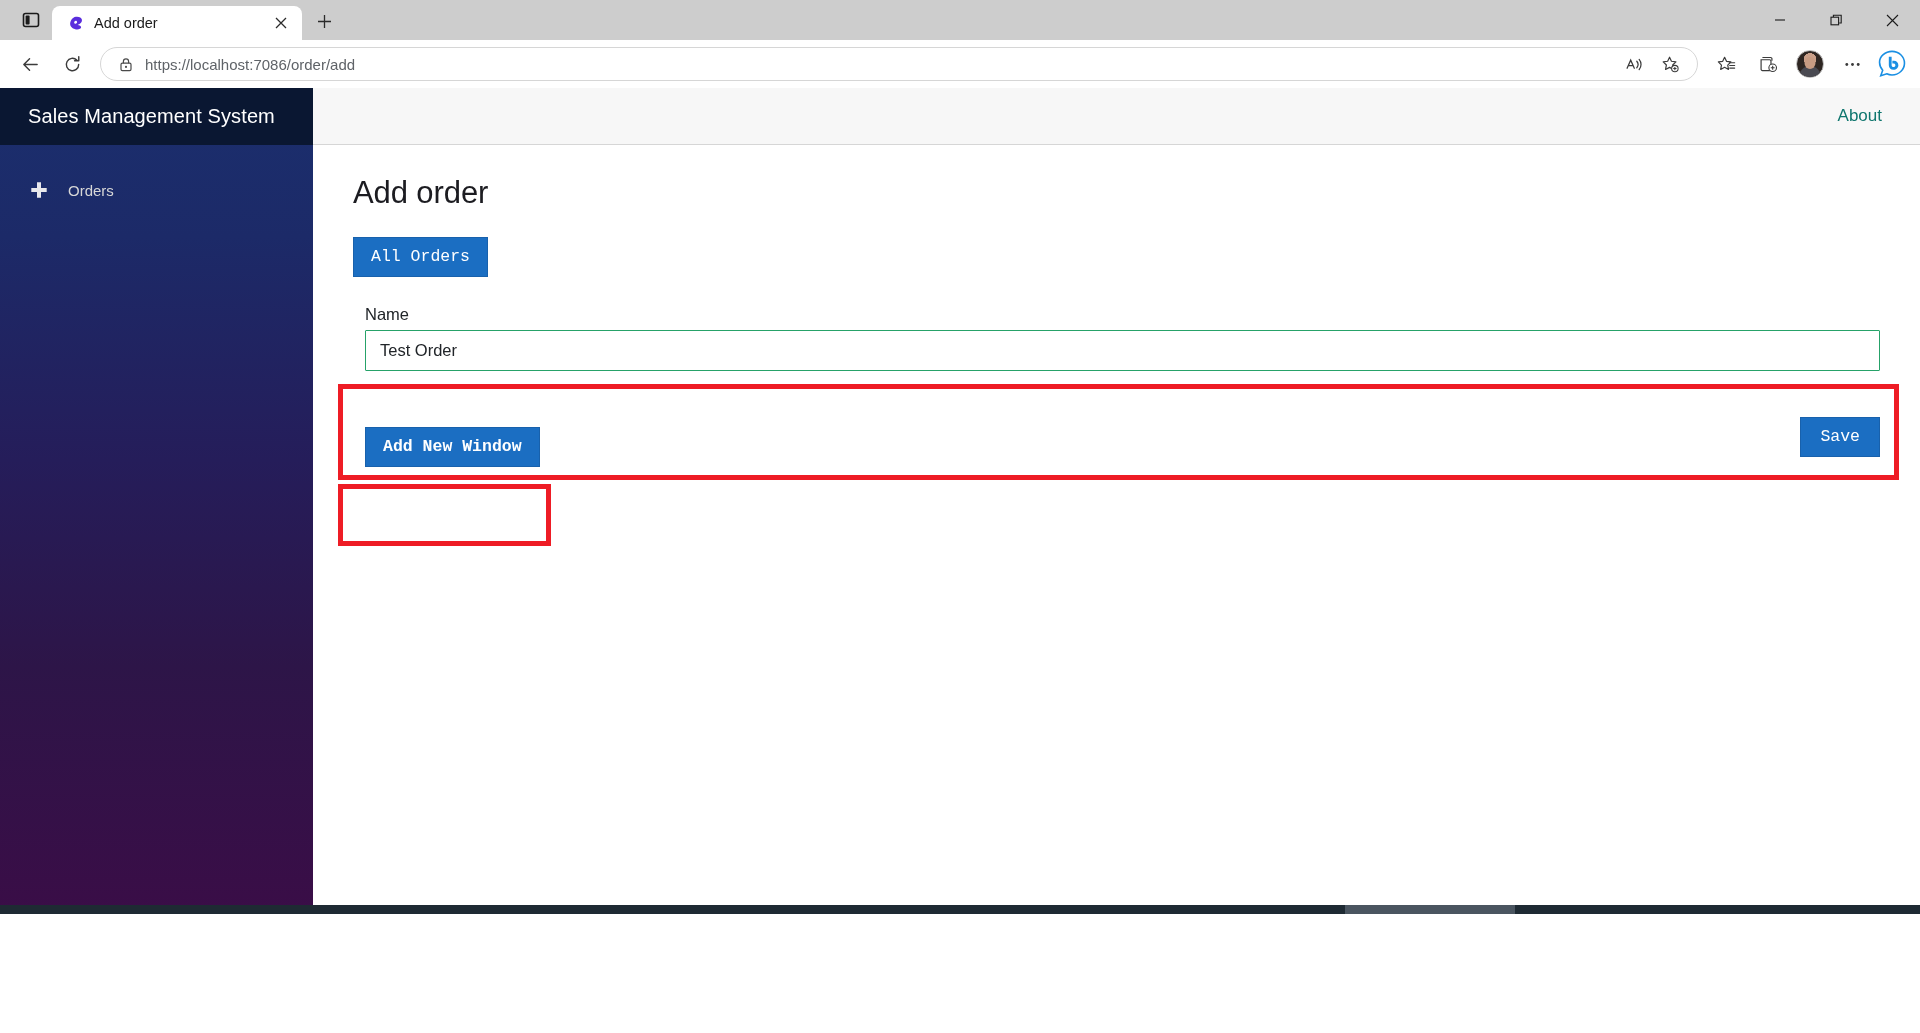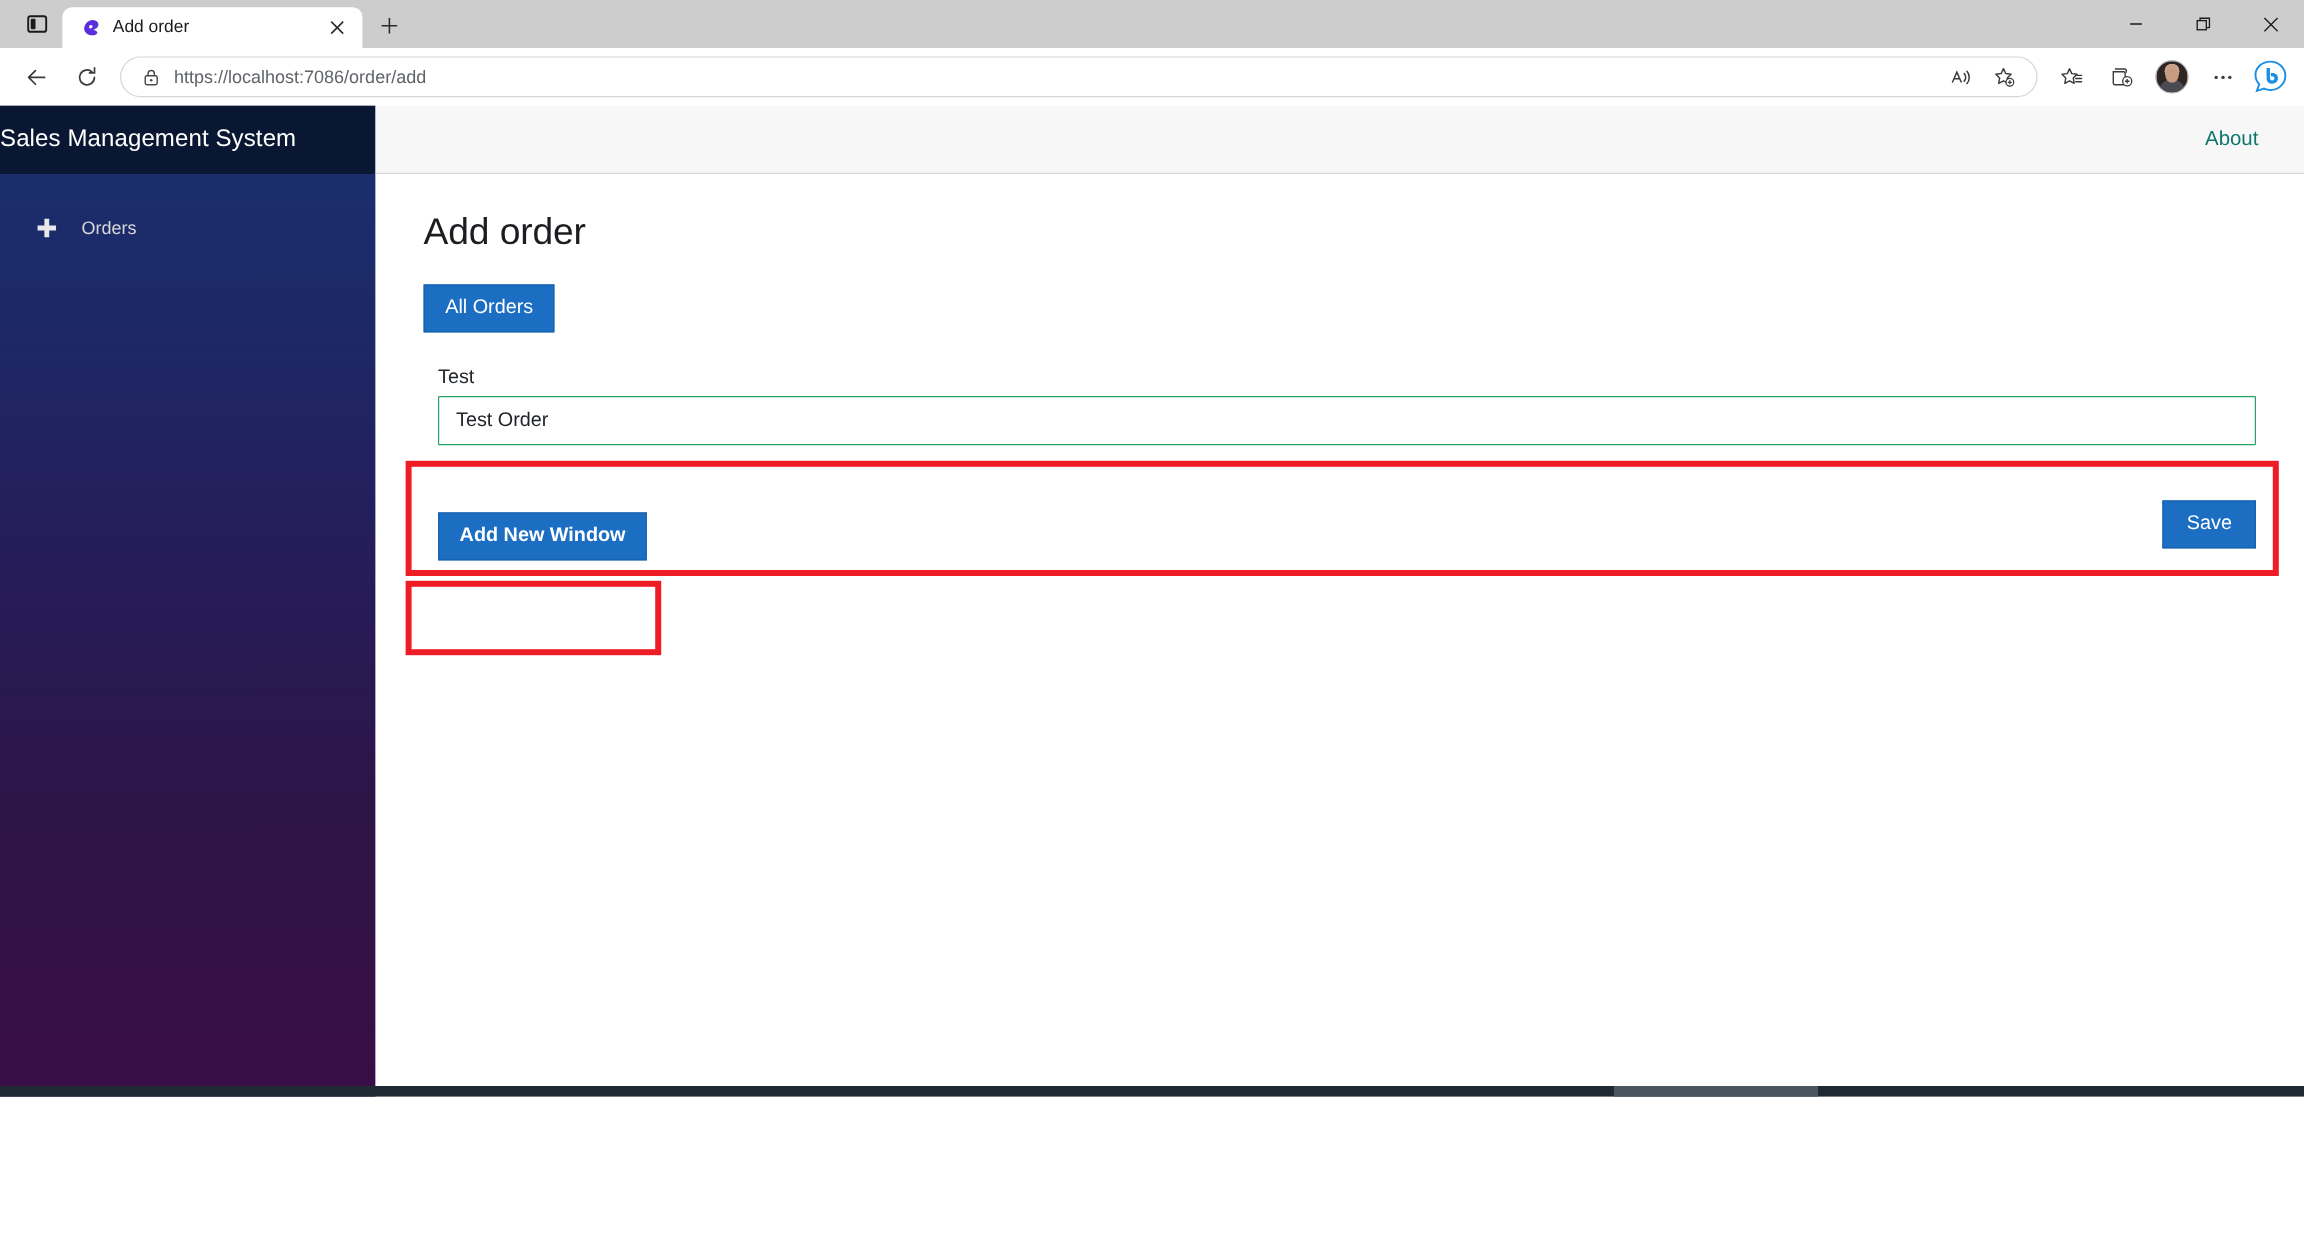--- a/index.html
+++ b/index.html
@@ -139,20 +139,21 @@
     flex: 0 0 313px;
     background: linear-gradient(180deg, #1b2f6e 0%, #1c2a68 18%, #251d5a 45%, #2d1548 70%, #3a0d47 100%);
     display: flex;
     flex-direction: column;
   }
   .sidebar-brand {
     height: 57px;
     background: #0a1732;
     display: flex;
     align-items: center;
+    padding-left: 28px;
     flex: 0 0 57px;
   }
   .sidebar-brand-text {
     color: #ffffff;
     font-size: 20px;
     letter-spacing: 0.1px;
   }
   .nav-list { padding-top: 24px; }
   .nav-item {
     display: flex;
@@ -197,21 +198,21 @@
     color: #1c1c21;
     margin-bottom: 26px;
     letter-spacing: -0.1px;
   }
 
   .btn {
     display: inline-flex;
     align-items: center;
     justify-content: center;
     font-size: 16.5px;
-    font-family: Liberation Sans, sans-serif;
+    font-family: Liberation Mono, monospace;
     border-radius: 0;
     border: 1px solid transparent;
     cursor: pointer;
     padding: 9px 17px;
     line-height: 1.2;
   }
   .btn-primary {
     background: #1b6ec2;
     border-color: #1861ac;
     color: #ffffff;
@@ -426,21 +427,21 @@
         <a class="topbar-link" href="#">About</a>
       </div>
 
       <div class="main">
         <h1 class="page-title">Add order</h1>
 
         <button class="btn btn-primary btn-all-orders">All Orders</button>
 
         <div class="form-row">
           <div class="form-col">
-            <label class="form-label">Test</label>
+            <label class="form-label">Name</label>
             <input class="form-control is-valid" type="text" value="Test Order" style="">
           </div>
         </div>
 
         <div class="actions-row">
           <button class="btn btn-primary btn-add-window">Add New Window</button>
           <button class="btn btn-primary btn-save">Save</button>
         </div>
       </div>
     </div>

